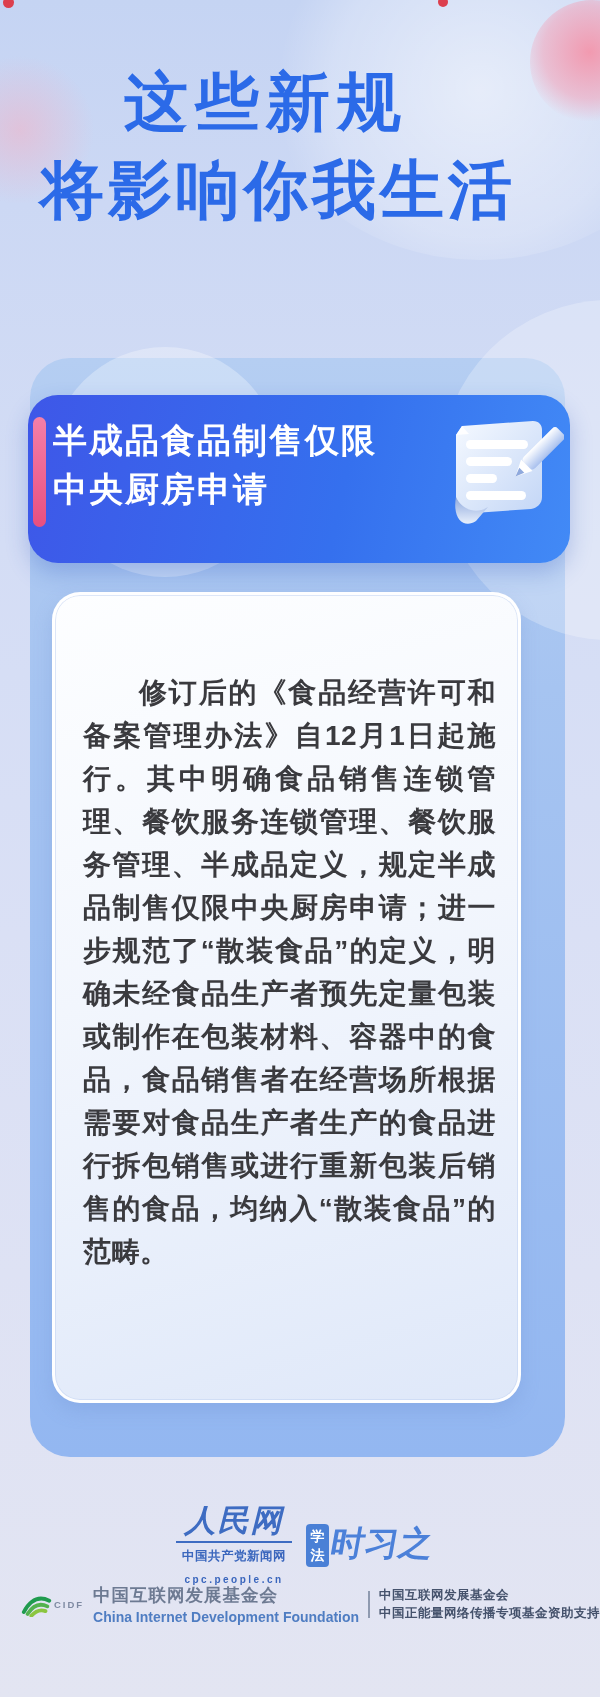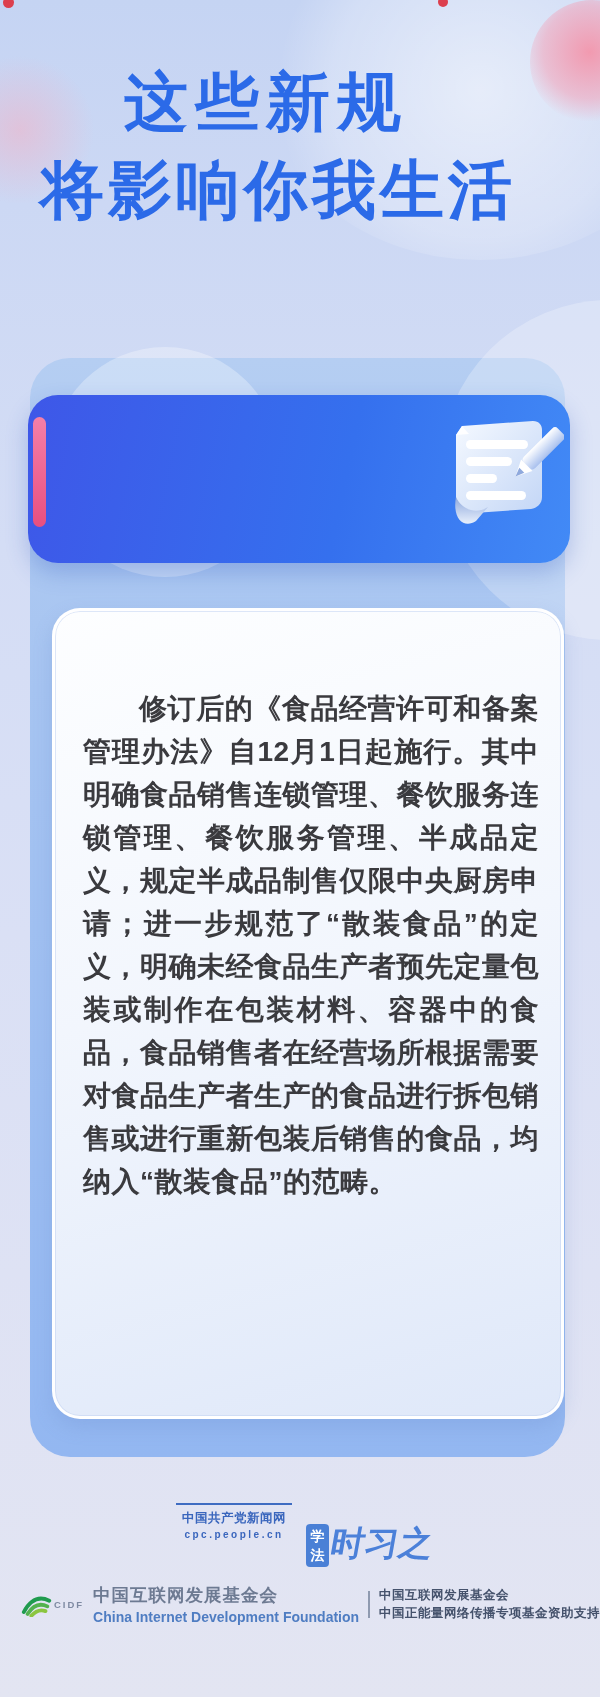--- a/index.html
+++ b/index.html
@@ -35,34 +35,34 @@
   
   .header-card{position:absolute;left:28px;top:395px;width:542px;height:168px;border-radius:30px;z-index:4;
         background:linear-gradient(102deg,#3e57e8 0%,#3570ee 58%,#428af6 100%);
         box-shadow:0 10px 22px rgba(45,85,190,.28);}
   .header-ribbon{position:absolute;left:5px;top:22px;width:13px;height:110px;border-radius:7px;
         background:linear-gradient(180deg,#f57fa8 0%,#e84f80 100%);}
   .header-title{position:absolute;left:25px;top:21px;color:#ffffff;font-size:34px;line-height:49px;
         font-weight:800;letter-spacing:2px;white-space:nowrap;}
   .header-icon{position:absolute;right:6px;top:22px;width:132px;height:116px;}
   
-  .body-card{position:absolute;left:52px;top:592px;width:512px;height:811px;border-radius:28px;z-index:4;
+  .body-card{position:absolute;left:52px;top:592px;width:469px;height:811px;border-radius:28px;z-index:4;
         box-sizing:border-box;border:3px solid rgba(255,255,255,.95);
         background:linear-gradient(165deg,#fdfeff 0%,#f2f6fd 45%,#dfe8f9 100%);
-        box-shadow:0 8px 18px rgba(110,145,210,.28), inset 0 0 0 1px rgba(195,212,242,.55);margin-top:16px;}
+        box-shadow:0 8px 18px rgba(110,145,210,.28), inset 0 0 0 1px rgba(195,212,242,.55);}
   .body-text{box-sizing:border-box;width:100%;padding:76px 22px 0 28px;margin:0;
         font-size:28px;line-height:43px;font-weight:600;color:#3a3a3e;letter-spacing:.5px;
         text-align:justify;text-indent:2em;}
   
   .rmw{position:absolute;left:168px;top:1502px;width:132px;text-align:center;z-index:2;}
   .rmw-logo{font-family:"Liberation Serif",serif;font-style:italic;font-weight:700;
         font-size:31px;line-height:38px;color:#3e6cc2;letter-spacing:2px;}
   .rmw-sub{margin:1px 8px 0 8px;border-top:2px solid #3e6cc2;padding-top:5px;
         font-size:12.5px;font-weight:700;color:#3a66bd;letter-spacing:.5px;white-space:nowrap;}
-  .rmw-domain{margin-top:2px;font-size:10px;font-weight:600;color:#3a66bd;letter-spacing:2.5px;}
+  .rmw-domain{margin-top:9px;font-size:10px;font-weight:600;color:#3a66bd;letter-spacing:2.5px;}
   .law-badge{position:absolute;left:306px;top:1524px;width:23px;height:43px;border-radius:4px;z-index:2;
         background:#4a80d6;display:flex;flex-direction:column;align-items:center;justify-content:center;}
   .law-badge span{color:#fff;font-size:14px;line-height:19px;font-weight:700;}
   .shixizhi{position:absolute;left:331px;top:1521px;z-index:2;font-size:34px;font-weight:900;
         color:#4b80d9;transform:skewX(-10deg);white-space:nowrap;}
   .cidf-row{position:absolute;left:0;top:1583px;width:600px;display:flex;align-items:center;
         justify-content:center;gap:9px;transform:translateX(10px);z-index:2;}
   .cidf-logo{display:flex;flex-direction:row;align-items:center;}
   .cidf-abbr{font-size:9.5px;letter-spacing:2px;color:#7e8aa2;font-weight:600;margin-top:1px;}
   .cidf-names{display:flex;flex-direction:column;}
@@ -86,20 +86,22 @@
   <div class="arc-b"></div>
 
   <div class="hero-line hero-line1">这些新规</div>
   <div class="hero-line hero-line2">将影响你我生活</div>
 
   <div class="container-card"></div>
 
   <div class="header-card">
     <div class="header-ribbon"></div>
     <div class="header-title">
+      <div>半成品食品制售仅限</div>
+      <div>中央厨房申请</div>
     </div>
     <svg class="header-icon" viewBox="0 0 132 116">
       <defs>
         <linearGradient id="paperGrad" x1="0" y1="0" x2="1" y2="1">
           <stop offset="0" stop-color="#f5f9ff"></stop>
             <stop offset="1" stop-color="#c3d6f6"></stop>
         </linearGradient>
         <linearGradient id="penGrad" x1="0" y1="0" x2="1" y2="0">
           <stop offset="0" stop-color="#ffffff"></stop>
             <stop offset="1" stop-color="#a8c0ee"></stop>
@@ -122,20 +124,21 @@
         <path d="M95.5 57 L102.5 57 L99 66 Z" fill="#8fa9dd"></path>
       </g>
     </svg>
   </div>
 
   <div class="body-card">
     <p class="body-text">修订后的《食品经营许可和备案管理办法》自12月1日起施行。其中明确食品销售连锁管理、餐饮服务连锁管理、餐饮服务管理、半成品定义，规定半成品制售仅限中央厨房申请；进一步规范了“散装食品”的定义，明确未经食品生产者预先定量包装或制作在包装材料、容器中的食品，食品销售者在经营场所根据需要对食品生产者生产的食品进行拆包销售或进行重新包装后销售的食品，均纳入“散装食品”的范畴。</p>
   </div>
 
   <div class="rmw">
+    <div class="rmw-logo">人民网</div>
     <div class="rmw-sub">中国共产党新闻网</div>
     <div class="rmw-domain">cpc.people.cn</div>
   </div>
 
   <div class="law-badge">
     <span>学</span>
     <span>法</span>
   </div>
   <div class="shixizhi">时习之</div>
 

